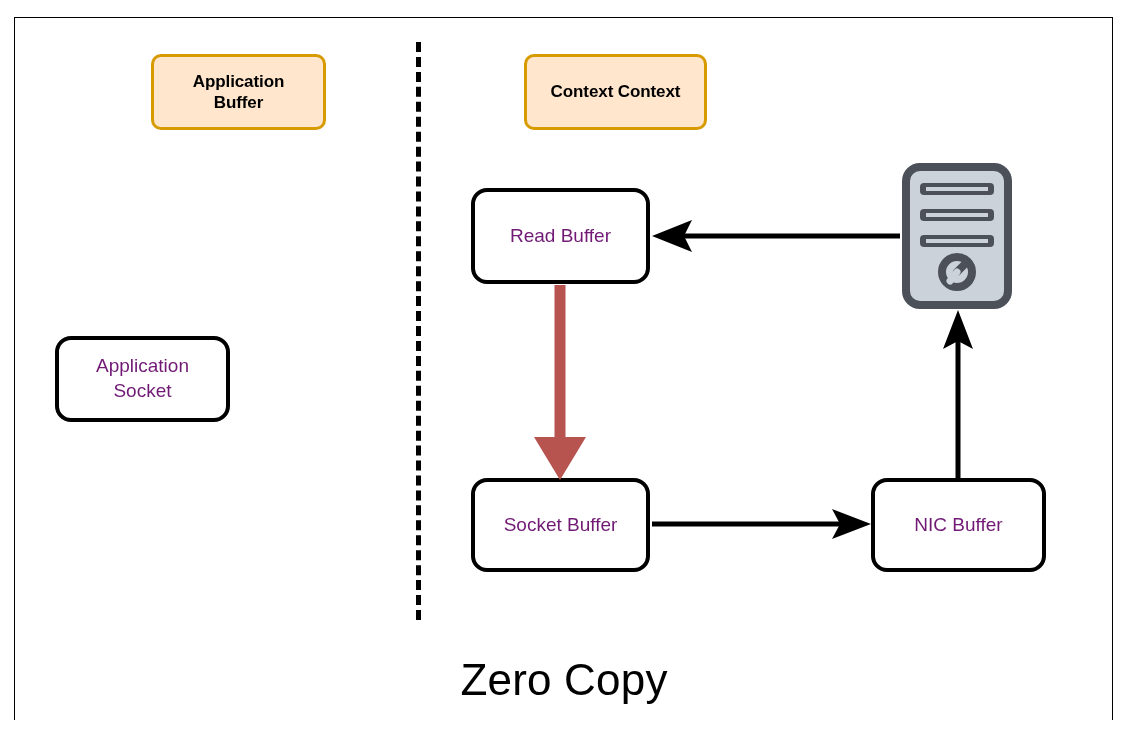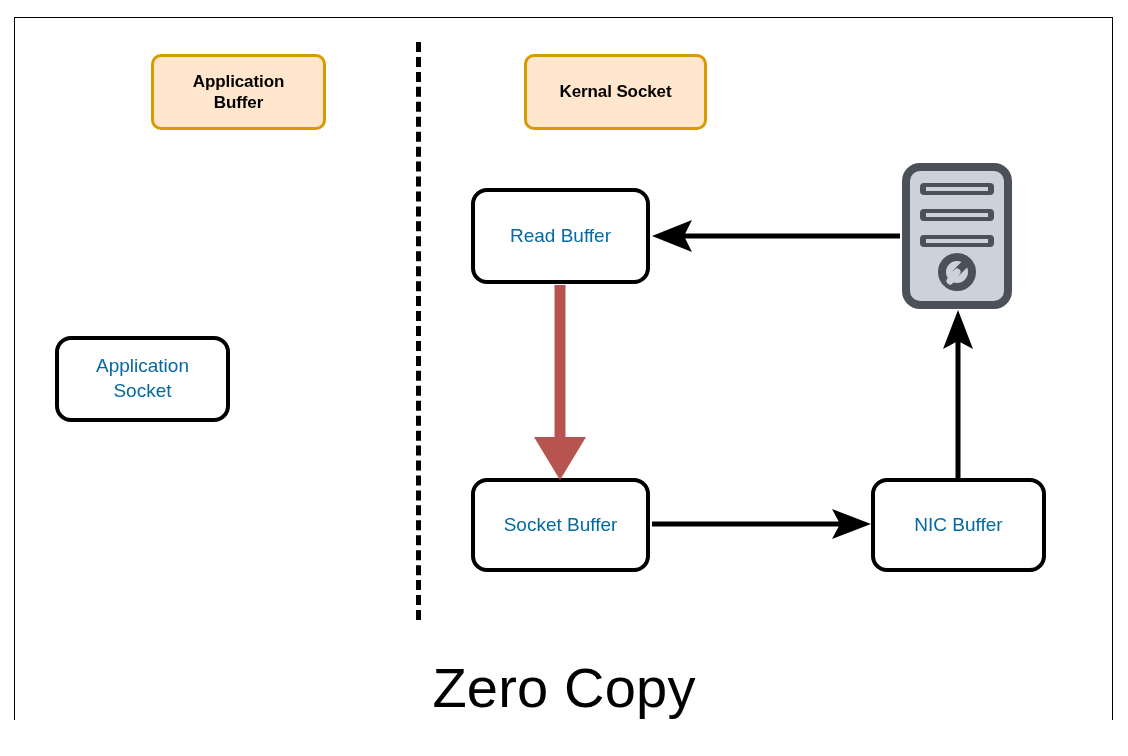--- a/index.html
+++ b/index.html
@@ -54,21 +54,21 @@
     position: absolute;
     background: #ffffff;
     border: 4px solid #000000;
     border-radius: 16px;
     box-sizing: border-box;
     display: flex;
     align-items: center;
     justify-content: center;
     text-align: center;
     font-size: 19px;
-    color: #0369a1;
+    color: #701a75;
     line-height: 1.3;
   }
   #application-buffer-box { left: 55px; top: 336px; width: 175px; height: 86px; }
   #read-buffer-box       { left: 471px; top: 188px; width: 179px; height: 96px; }
   #socket-buffer-box     { left: 471px; top: 478px; width: 179px; height: 94px; }
   #nic-buffer-box        { left: 871px; top: 478px; width: 175px; height: 94px; }
 
   
   #context-divider {
     position: absolute;
@@ -98,40 +98,40 @@
     height: 146px;
   }
 
   
   #diagram-title {
     position: absolute;
     left: 0;
     top: 655px;
     width: 1128px;
     text-align: center;
-    font-size: 56px;
+    font-size: 44px;
     color: #000000;
     font-weight: normal;
     letter-spacing: 0.2px;
   }
 </style>
 </head>
 <body>
 
 <div id="canvas">
   <div id="outer-frame"></div>
 
   <div id="context-divider"></div>
 
   <div class="context-box" id="app-context-box">
     <span><span>Application</span><br><span>Buffer</span></span>
   </div>
 
   <div class="context-box" id="kernel-context-box">
-    <span>Kernal Socket</span>
+    <span>Context Context</span>
   </div>
 
   <div class="buffer-box" id="application-buffer-box">
     <span><span>Application</span><br><span>Socket</span></span>
   </div>
 
   <div class="buffer-box" id="read-buffer-box">
     <span>Read Buffer</span>
   </div>
 

